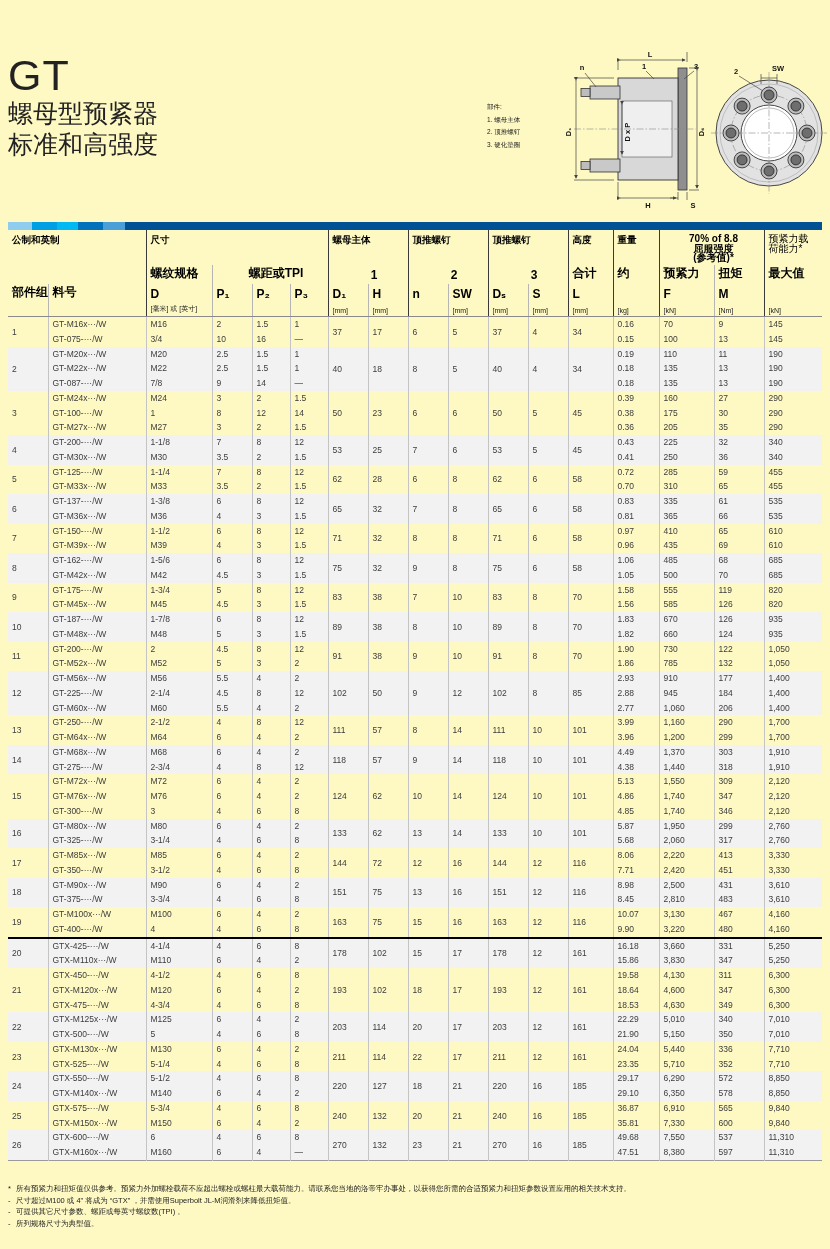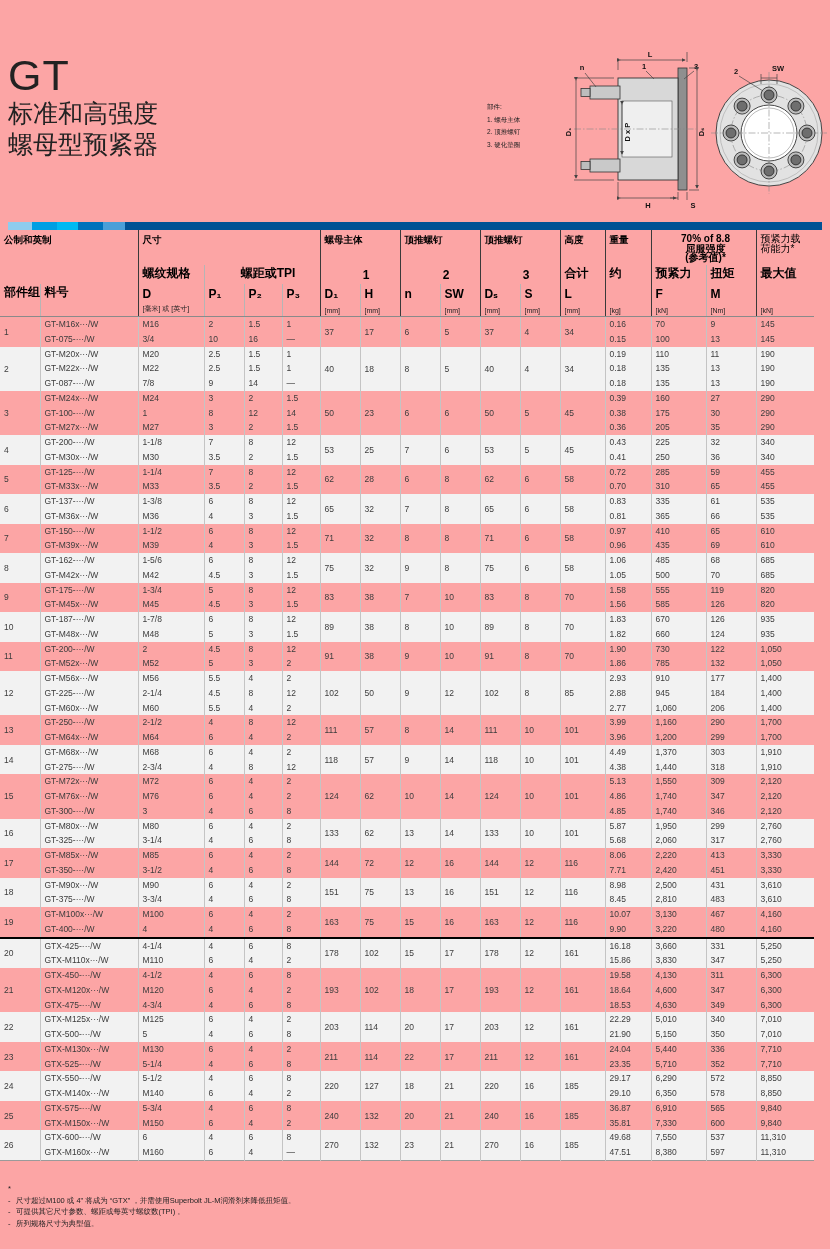--- a/index.html
+++ b/index.html
@@ -1,37 +1,37 @@
 <!DOCTYPE html>
 <html><head>
 <meta charset="utf-8">
 <style>
   html,body{margin:0;padding:0;}
-  .page{position:relative;width:830px;height:1249px;background:#fca5a5;overflow:hidden;
+  .page{position:relative;width:830px;height:1249px;background:#fef9c3;overflow:hidden;
         font-family:"Liberation Sans","DejaVu Sans",sans-serif;color:#1a1a1a;}
 
   
   .titleblock{position:absolute;left:8px;top:52px;}
   .bigtitle{font-size:43px;font-weight:300;line-height:46px;letter-spacing:1px;color:#222;}
   .subtitle{font-size:25px;font-weight:400;line-height:31px;color:#222;}
   .desc{margin-top:7px;font-size:9.5px;line-height:14px;color:#111;}
 
   
   .partslist{position:absolute;left:487px;top:101px;font-size:6.5px;line-height:12.5px;color:#222;}
   .diagram{position:absolute;left:556px;top:38px;}
   .diagram text{font-size:7.5px;font-weight:bold;fill:#111;}
   .dim{stroke:#444;stroke-width:0.7;}
   .cl{stroke:#888;stroke-width:0.6;stroke-dasharray:7 2 1.5 2;}
 
   
   .bluebar{position:absolute;left:8px;top:222px;width:814px;height:8px;display:flex;}
   .bluebar span{display:block;height:8px;}
 
   
-  table.spec{position:absolute;left:0;top:230px;width:814px;border-collapse:collapse;table-layout:fixed;}
+  table.spec{position:absolute;left:8px;top:230px;width:814px;border-collapse:collapse;table-layout:fixed;}
   table.spec{border-bottom:1px solid #9a9a9a;}
   th,td{padding:0 0 0 4px;text-align:left;vertical-align:middle;overflow:hidden;white-space:nowrap;}
   thead th{font-size:12px;font-weight:bold;color:#000;vertical-align:bottom;padding-bottom:2px;}
   thead tr.r1 th{font-size:9.5px;vertical-align:top;padding-top:4px;}
   thead tr.r1{height:34px;}
   thead tr.r2{height:15px;}
   thead tr.r3{height:15px;}
   thead tr.r4{height:14px;}
   thead tr.r4 th{font-weight:normal;font-size:7px;color:#222;}
   thead tr:last-child th{border-bottom:1px solid #8a8a8a;}
@@ -51,22 +51,22 @@
   .note{display:flex;}
   .note .mk{width:8px;flex:none;}
 </style>
 </head>
 <body>
 
 <div class="page">
 
   <div class="titleblock">
     <div class="bigtitle">GT</div>
+    <div class="subtitle">螺母型预紧器</div>
     <div class="subtitle">标准和高强度</div>
-    <div class="subtitle">螺母型预紧器</div>
   </div>
 
   <div class="partslist">
     <div>部件:</div>
     <div>1.  螺母主体</div>
     <div>2.  顶推螺钉</div>
     <div>3.  硬化垫圈</div>
   </div>
 
   <svg class="diagram" width="272" height="178" viewBox="0 0 272 178">
@@ -1110,20 +1110,21 @@
           <td>8,380</td>
           <td>597</td>
           <td>11,310</td>
         </tr>
       </tbody>
   </table>
 
   <div class="notes">
     <div class="note">
       <span class="mk">*</span>
+      <span>所有预紧力和扭矩值仅供参考。预紧力外加螺栓载荷不应超出螺栓或螺柱最大载荷能力。请联系您当地的洛帝牢办事处，以获得您所需的合适预紧力和扭矩参数设置应用的相关技术支持。</span>
     </div>
     <div class="note">
       <span class="mk">-</span>
       <span>尺寸超过M100 或 4” 将成为 “GTX” ，并需使用Superbolt JL-M润滑剂来降低扭矩值。</span>
     </div>
     <div class="note">
       <span class="mk">-</span>
       <span>可提供其它尺寸参数、螺距或每英寸螺纹数(TPI) 。</span>
     </div>
     <div class="note">

